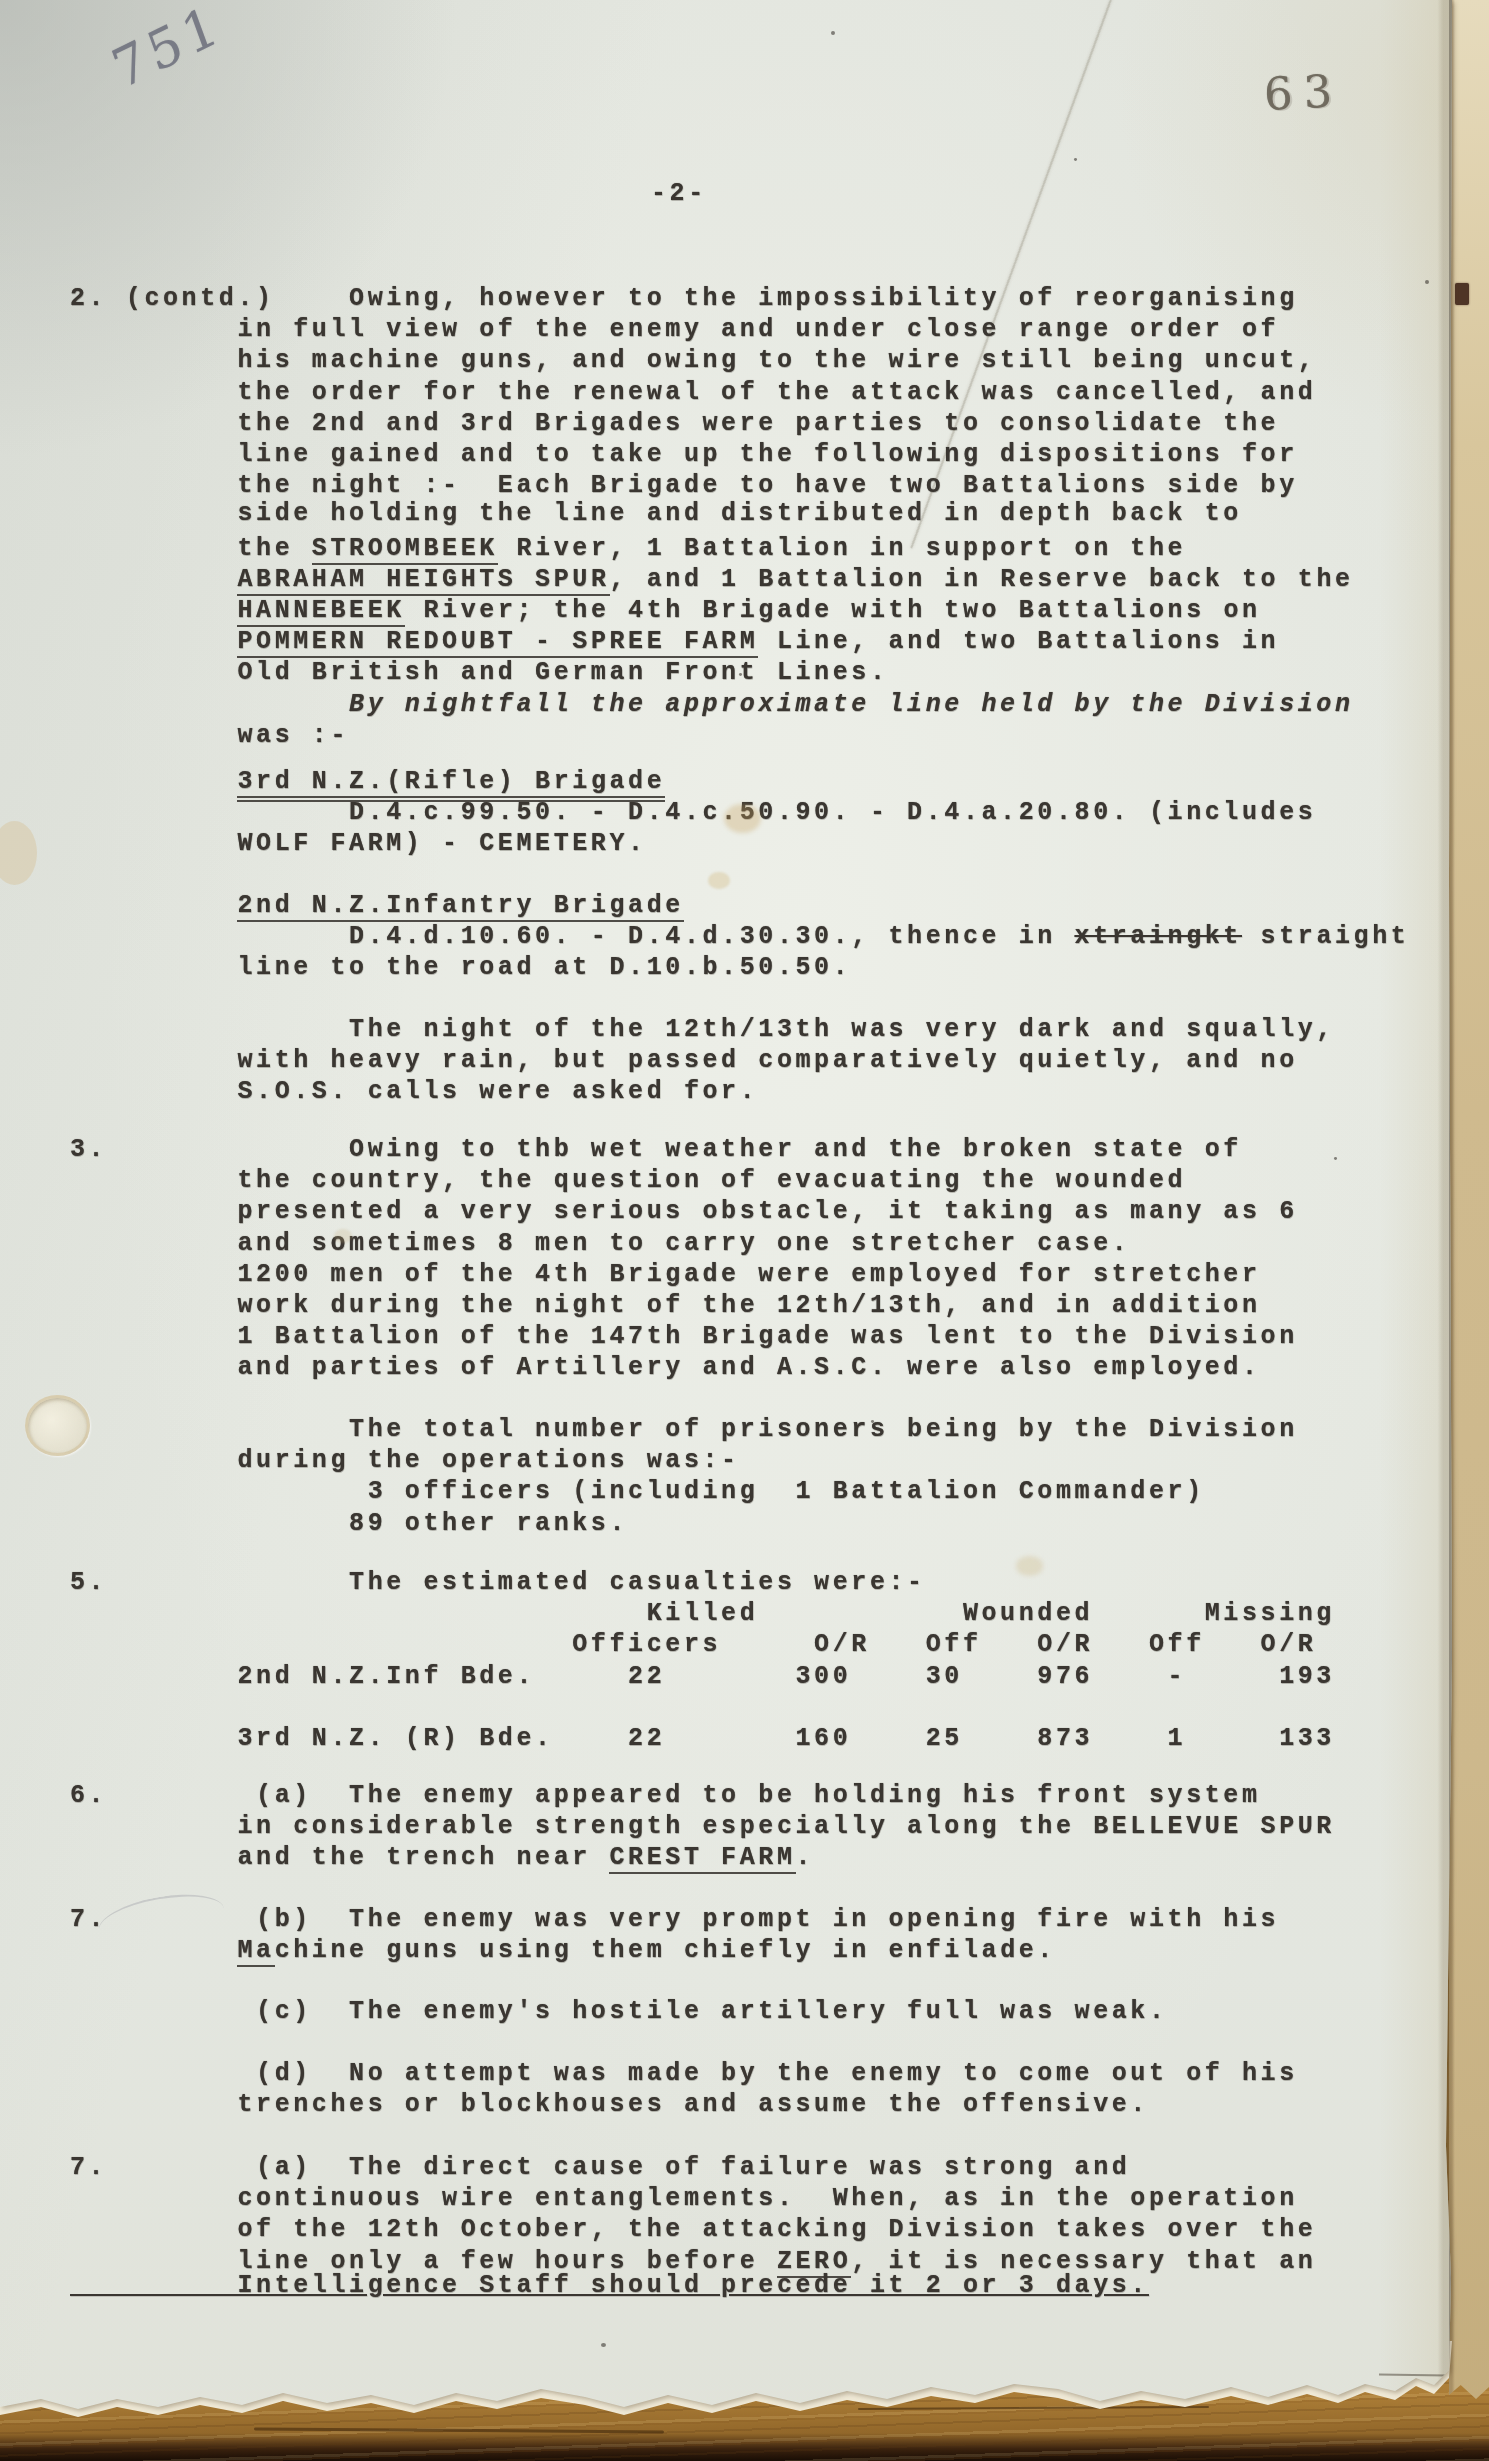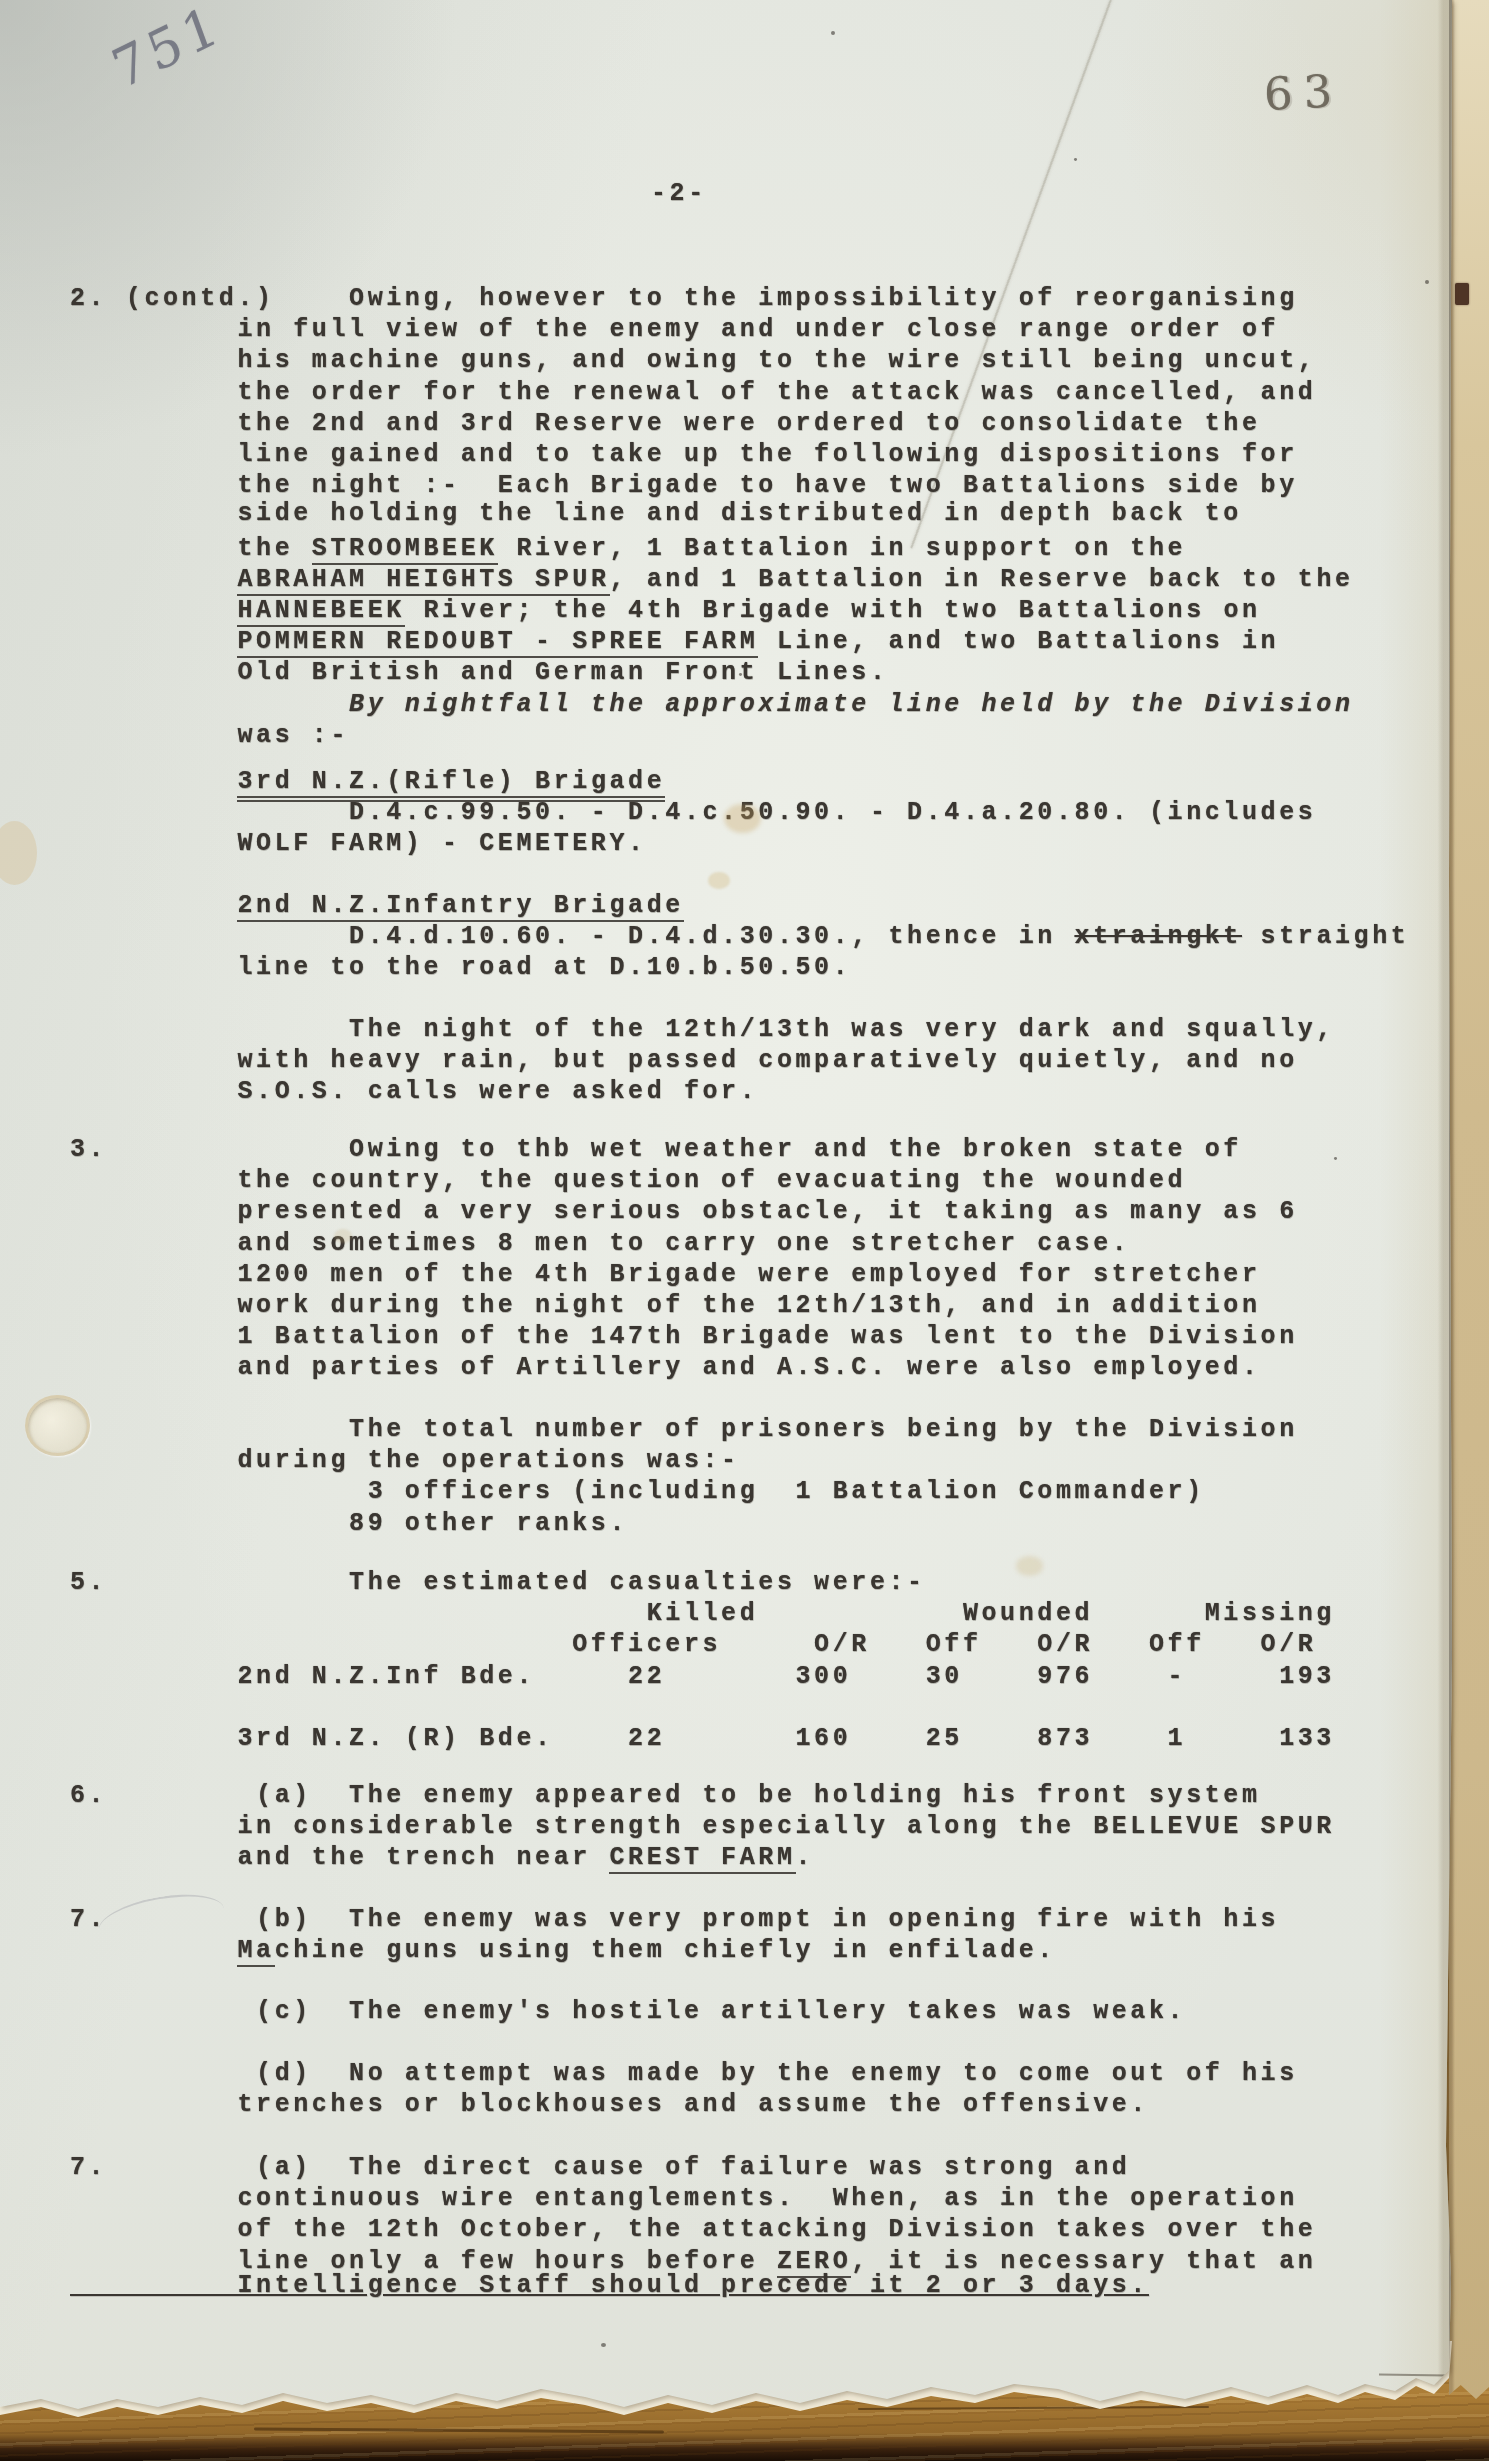--- a/index.html
+++ b/index.html
@@ -112,21 +112,21 @@
       <div id="pencil-number">751</div>
       <div id="stamp-number">63</div>
 
       <div id="typescript">
         <div id="page-number" class="line">-2-</div>
       <div class="section" style="top: 283px;">
             <div class="line" style="top: 0px; font-family: Liberation Mono, monospace;">2. (contd.)    Owing, however to the impossibility of reorganising</div>
             <div class="line" style="top: 31px;">         in full view of the enemy and under close range order of</div>
             <div class="line" style="top: 62px;">         his machine guns, and owing to the wire still being uncut,</div>
             <div class="line" style="top: 94px;">         the order for the renewal of the attack was cancelled, and</div>
-            <div class="line" style="top: 125px;">         the 2nd and 3rd Reserve were ordered to consolidate the</div>
+            <div class="line" style="top: 125px;">         the 2nd and 3rd Brigades were parties to consolidate the</div>
             <div class="line" style="top: 156px;">         line gained and to take up the following dispositions for</div>
             <div class="line" style="top: 187px;">         the night :-  Each Brigade to have two Battalions side by</div>
             <div class="line" style="top: 207px; margin-top: 8px;">         side holding the line and distributed in depth back to</div>
             <div class="line" style="top: 250px;">         the <span class="u">STROOMBEEK</span> River, 1 Battalion in support on the</div>
             <div class="line" style="top: 281px;">         <span class="u">ABRAHAM HEIGHTS SPUR</span>, and 1 Battalion in Reserve back to the</div>
             <div class="line" style="top: 312px;">         <span class="u">HANNEBEEK</span> River; the 4th Brigade with two Battalions on</div>
             <div class="line" style="top: 343px;">         <span class="u">POMMERN REDOUBT - SPREE FARM</span> Line, and two Battalions in</div>
             <div class="line" style="top: 374px;">         Old British and German Front Lines.</div>
             <div class="line" style="top: 406px; font-style: italic;">               By nightfall the approximate line held by the Division</div>
             <div class="line" style="top: 437px; text-align: right;">         was :-</div>
@@ -173,21 +173,21 @@
           <div class="section" style="top: 1780px;">
             <div class="line" style="top: 0px;">6.        (a)  The enemy appeared to be holding his front system</div>
             <div class="line" style="top: 31px;">         in considerable strength especially along the BELLEVUE SPUR</div>
             <div class="line" style="top: 62px;">         and the trench near <span class="u">CREST FARM</span>.</div>
           </div>
           <div class="section" style="top: 1904px;">
             <div class="line" style="top: 0px;">7.        (b)  The enemy was very prompt in opening fire with his</div>
             <div class="line" style="top: 31px;">         <span class="u">Ma</span>chine guns using them chiefly in enfilade.</div>
           </div>
           <div class="section" style="top: 1996px;">
-            <div class="line" style="top: 0px;">          (c)  The enemy's hostile artillery takes was weak.</div>
+            <div class="line" style="top: 0px;">          (c)  The enemy's hostile artillery full was weak.</div>
           </div>
           <div class="section" style="top: 2058px;">
             <div class="line" style="top: 0px;">          (d)  No attempt was made by the enemy to come out of his</div>
             <div class="line" style="top: 31px;">         trenches or blockhouses and assume the offensive.</div>
           </div>
           <div class="section" style="top: 2152px;">
             <div class="line" style="top: 0px;">7.        (a)  The direct cause of failure was strong and</div>
             <div class="line" style="top: 31px;">         continuous wire entanglements.  When, as in the operation</div>
             <div class="line" style="top: 62px;">         of the 12th October, the attacking Division takes over the</div>
             <div class="line" style="top: 94px;">         line only a few hours before <span class="u">ZERO</span>, it is necessary that an</div>

